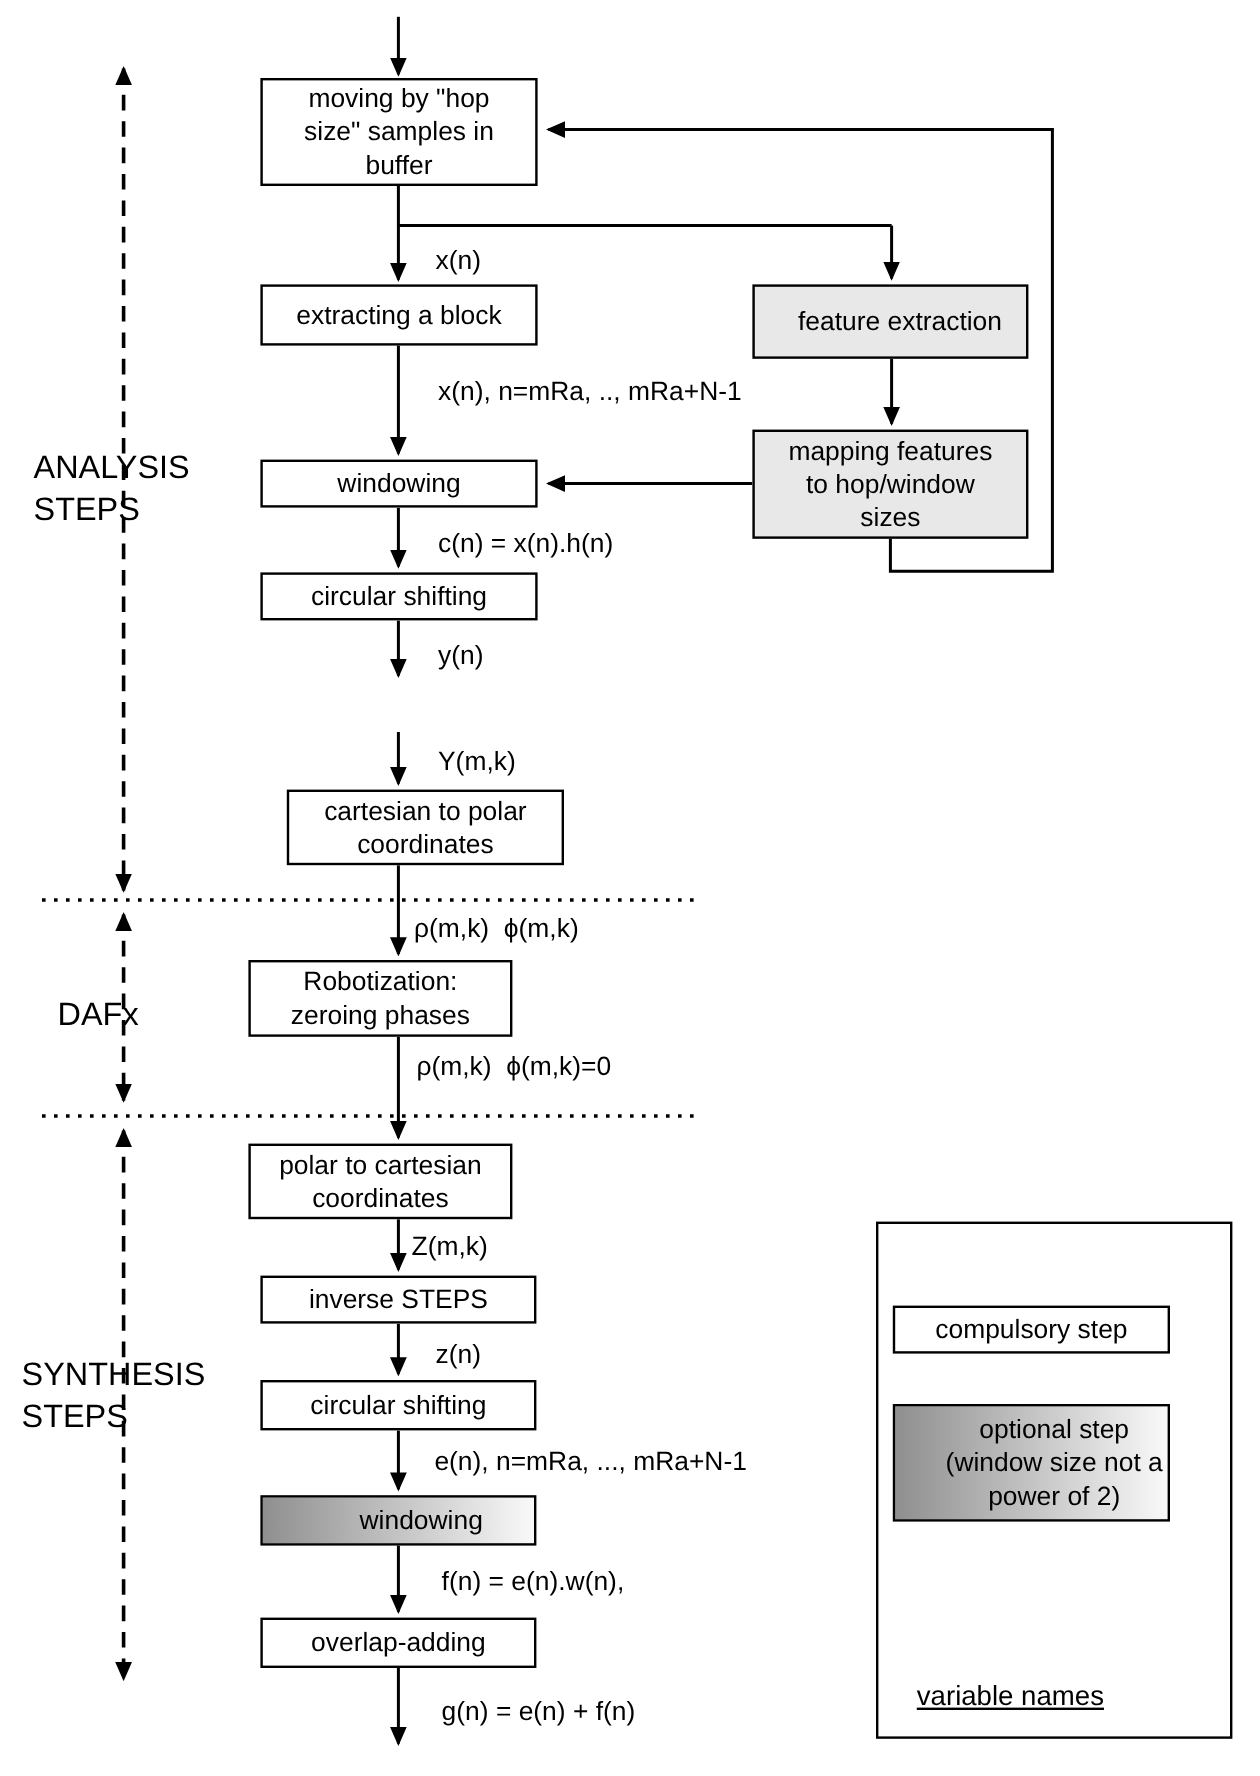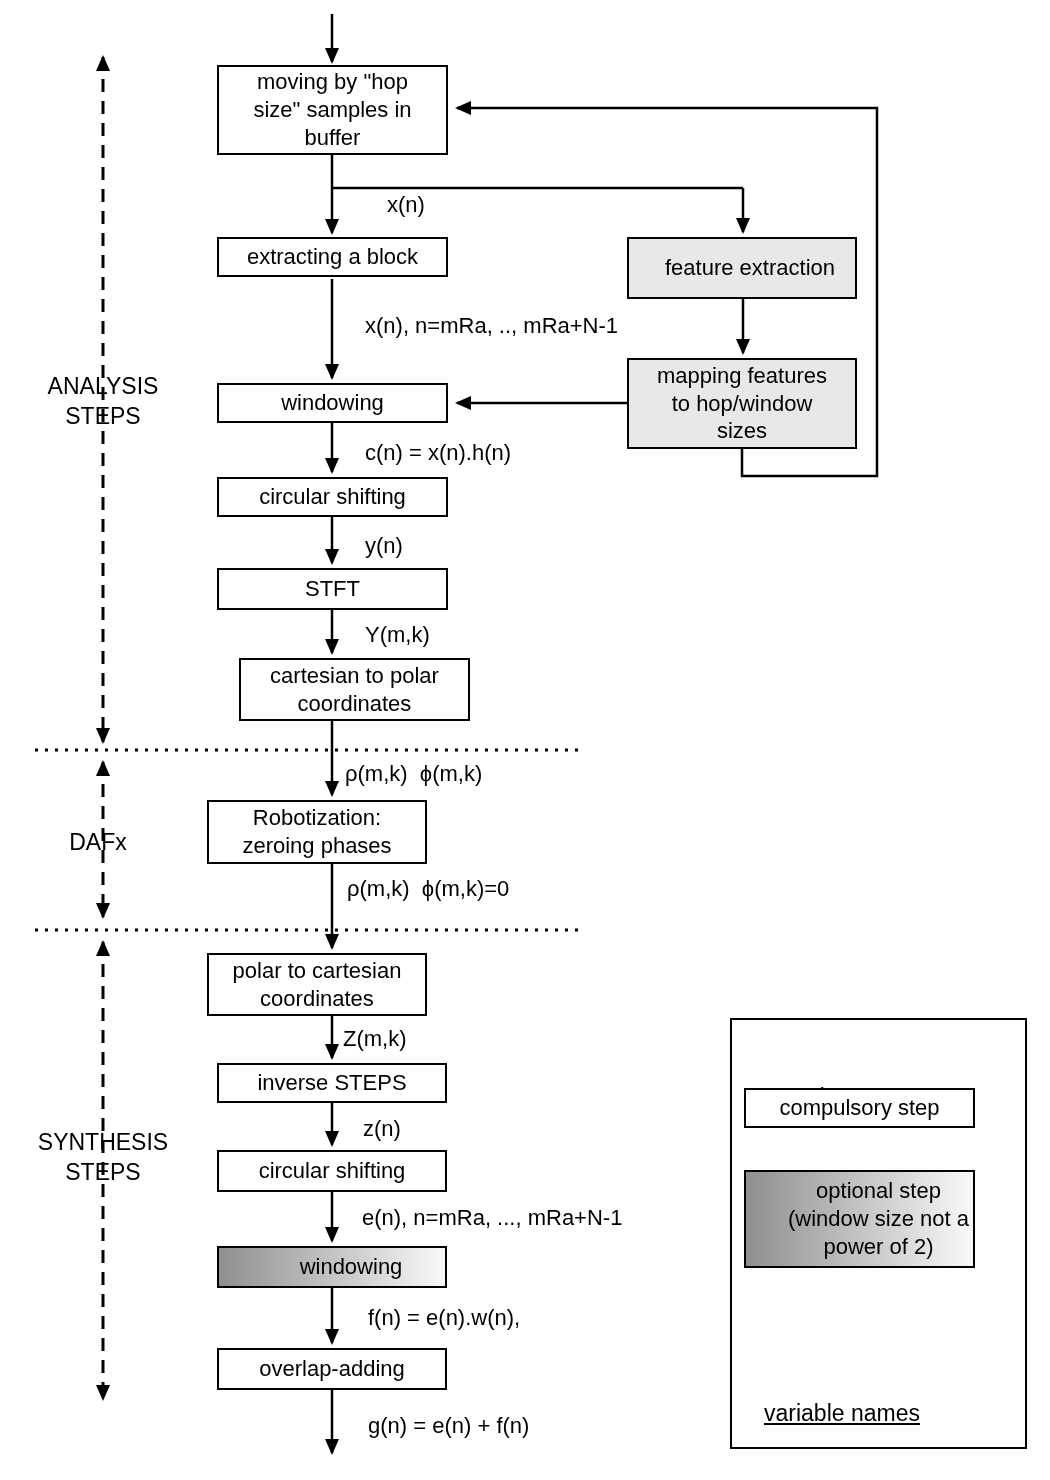--- a/index.html
+++ b/index.html
@@ -24,22 +24,22 @@
   }
   .fbox.gray{background:#e8e8e8;}
   .fbox.grad{background:linear-gradient(90deg,#8f8f8f 0%,#c9c9c9 55%,#f9f9f9 100%);padding-left:38px;}
   .flabel{
     position:absolute;
     font-size:22px;line-height:1.2;
     white-space:pre;
   }
   .side{
     position:absolute;
-    font-size:23px;line-height:1.3;
-    text-align:center;
+    font-size:27px;line-height:1.3;
+    text-align:left;
     white-space:pre-line;
   }
   .legend-outer{
     position:absolute;
     left:730px;top:1018px;width:297px;height:431px;
     border:2.5px solid #000;
     box-sizing:border-box;
   }
   .legend-title{position:absolute;left:748px;top:1084px;font-size:23px;text-align:right;}
   .legend-var{position:absolute;left:764px;top:1400px;font-size:23px;text-decoration:underline;}
@@ -89,40 +89,39 @@
 
   <div class="side" style="left:28px;top:372px;width:150px;">ANALYSIS
 STEPS</div>
   <div class="side" style="left:48px;top:828px;width:100px;">DAFx</div>
   <div class="side" style="left:18px;top:1128px;width:170px;">SYNTHESIS
 STEPS</div>
 
   <div class="fbox" style="left:217px;top:65px;width:231px;height:90px;">moving by "hop
 size" samples in
 buffer</div>
-  <div class="fbox" style="left:217px;top:237px;width:231px;height:40px;">extracting a block</div>
+  <div class="fbox" style="left:217px;top:237px;width:231px;height:51px;">extracting a block</div>
   <div class="fbox gray" style="left:627px;top:237px;width:230px;height:62px;padding-left:16px;">feature extraction</div>
   <div class="fbox" style="left:217px;top:383px;width:231px;height:40px;">windowing</div>
   <div class="fbox gray" style="left:627px;top:358px;width:230px;height:91px;">mapping features
 to hop/window
 sizes</div>
   <div class="fbox" style="left:217px;top:477px;width:231px;height:40px;">circular shifting</div>
-  <div class="fbox" style="left:217px;top:568px;width:231px;height:42px;">STFT</div>
   <div class="fbox" style="left:217px;top:658px;width:231px;height:63px;margin-left:22px;">cartesian to polar
 coordinates</div>
   <div class="fbox" style="left:207px;top:800px;width:220px;height:64px;">Robotization:
 zeroing phases</div>
   <div class="fbox" style="left:207px;top:953px;width:220px;height:63px;">polar to cartesian
 coordinates</div>
   <div class="fbox" style="left:217px;top:1063px;width:230px;height:40px;">inverse STEPS</div>
   <div class="fbox" style="left:217px;top:1150px;width:230px;height:42px;">circular shifting</div>
   <div class="fbox grad" style="left:217px;top:1246px;width:230px;height:42px;">windowing</div>
   <div class="fbox" style="left:217px;top:1348px;width:230px;height:42px;">overlap-adding</div>
 
-  <div class="flabel" style="left:363px;top:192px;margin-left:24px;">x(n)</div>
+  <div class="flabel" style="left:363px;top:204px;">x(n)</div>
   <div class="flabel" style="left:365px;top:313px;">x(n), n=mRa, .., mRa+N-1</div>
   <div class="flabel" style="left:365px;top:440px;">c(n) = x(n).h(n)</div>
   <div class="flabel" style="left:365px;top:533px;">y(n)</div>
   <div class="flabel" style="left:365px;top:622px;">Y(m,k)</div>
   <div class="flabel" style="left:345px;top:761px;">ρ(m,k)  ϕ(m,k)</div>
   <div class="flabel" style="left:347px;top:876px;">ρ(m,k)  ϕ(m,k)=0</div>
   <div class="flabel" style="left:343px;top:1026px;">Z(m,k)</div>
   <div class="flabel" style="left:363px;top:1116px;">z(n)</div>
   <div class="flabel" style="left:362px;top:1205px;">e(n), n=mRa, ..., mRa+N-1</div>
   <div class="flabel" style="left:368px;top:1305px;">f(n) = e(n).w(n),</div>

